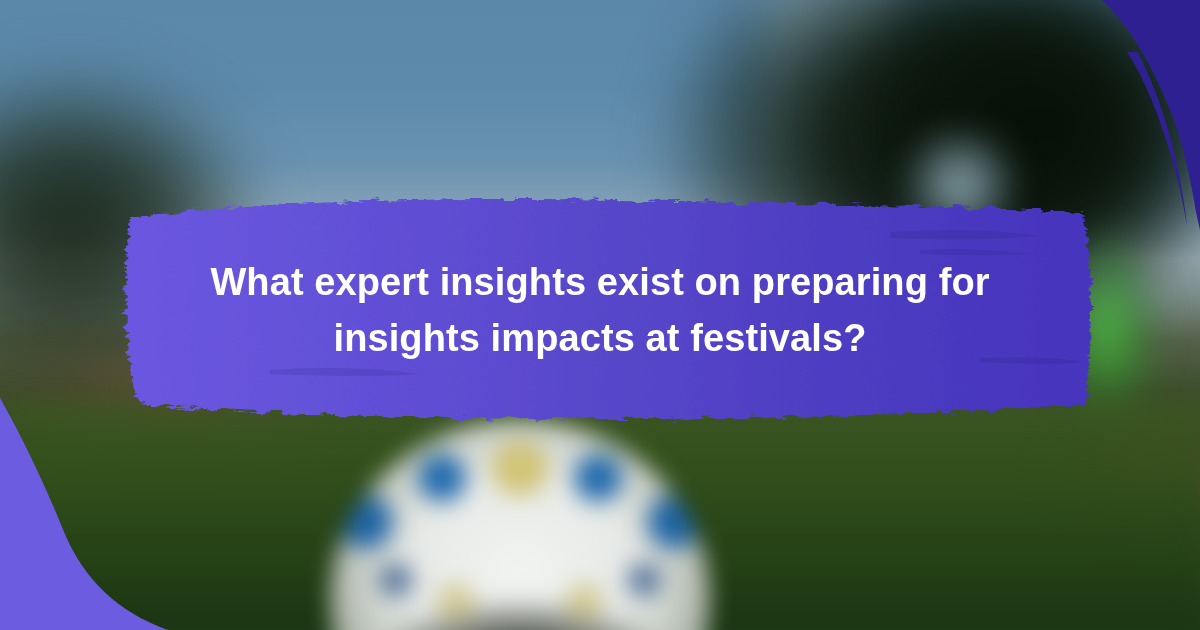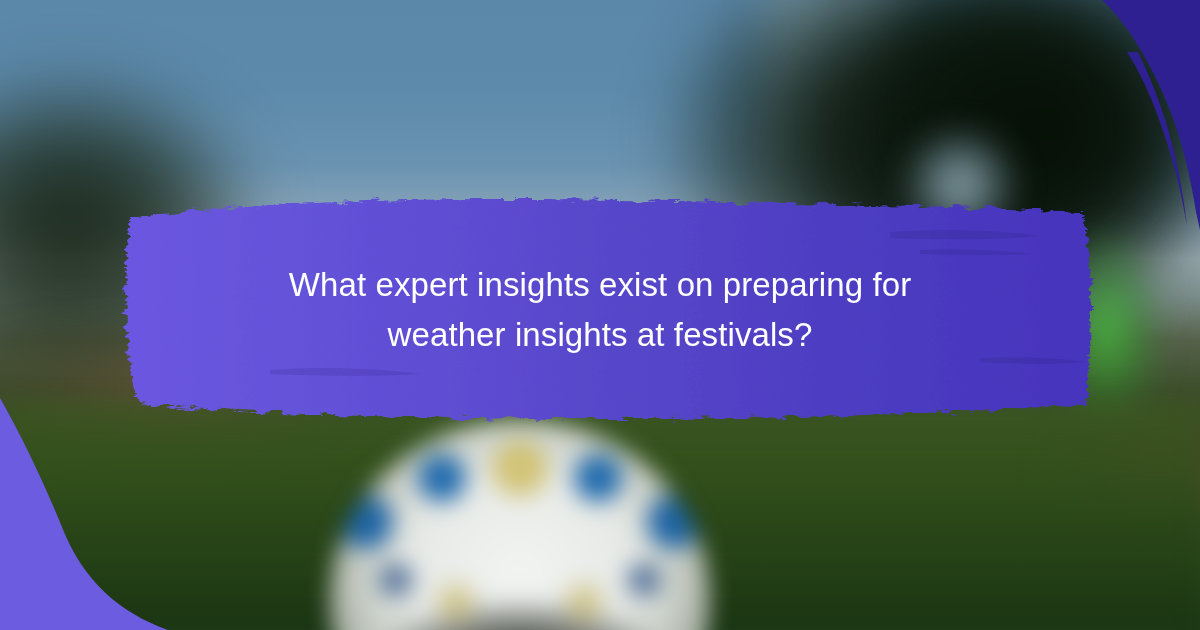--- a/index.html
+++ b/index.html
@@ -158,23 +158,23 @@
     width:1000px; height:240px;
     display:flex;
     flex-direction:column;
     align-items:center;
     justify-content:center;
     gap:6px;
     padding:0 30px;
   }
   .banner-line {
     color:#ffffff;
-    font-size:33px;
+    font-size:38px;
     line-height:1.32;
-    font-weight:400;
+    font-weight:700;
     text-align:center;
     letter-spacing:0.1px;
     white-space:nowrap;
   }
 
   
   .corner-tr {
     position:absolute;
     right:0; top:0;
     width:190px; height:230px;
@@ -245,17 +245,17 @@
       <g opacity="0.16" fill="#241a6e">
         <path d="M790,42 C840,38 900,40 940,46 C900,50 840,50 790,48 Z"></path>
         <path d="M820,60 C860,58 900,60 930,64 C898,66 858,65 820,64 Z"></path>
         <path d="M880,168 C920,166 960,168 985,172 C955,175 915,174 880,172 Z"></path>
         <path d="M170,180 C220,176 280,178 320,184 C275,187 215,186 170,184 Z"></path>
       </g>
     </svg>
 
     <div class="banner-text">
       <div class="banner-line">What expert insights exist on preparing for</div>
-      <div class="banner-line">weather insights at festivals?</div>
+      <div class="banner-line">insights impacts at festivals?</div>
     </div>
   </div>
 
 </div>
 
 </body></html>

